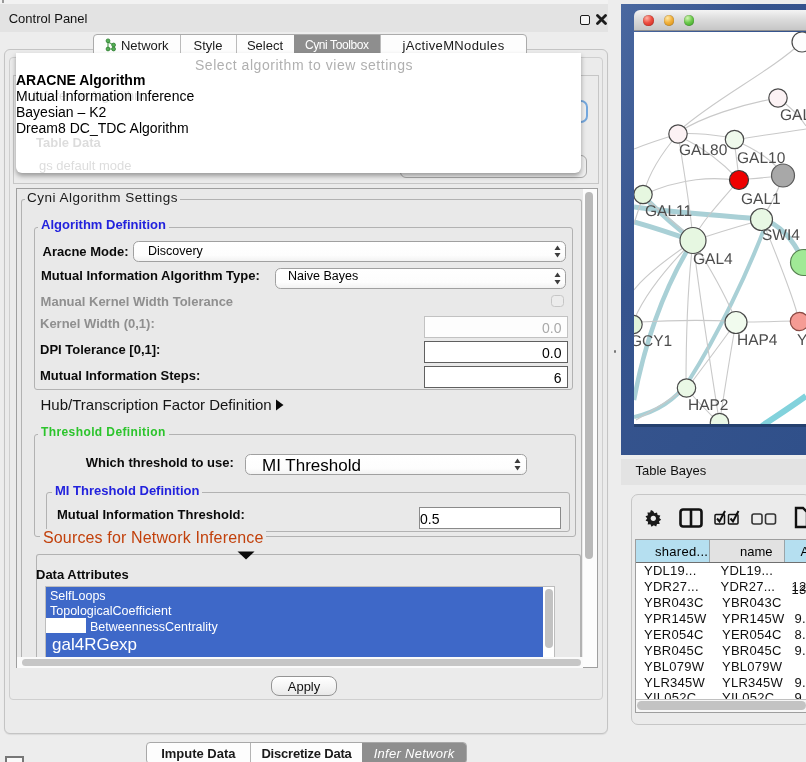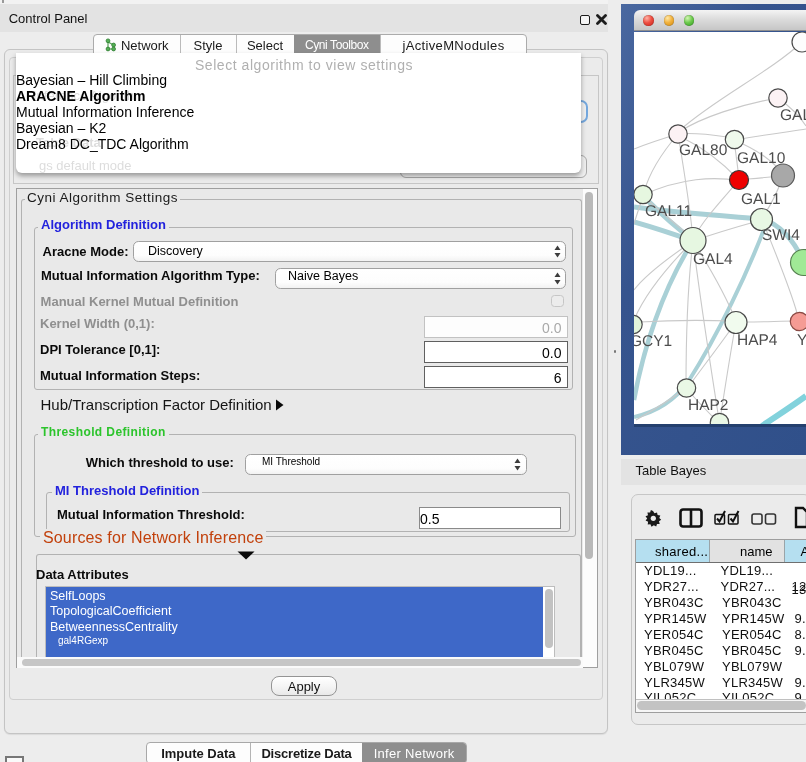--- a/index.html
+++ b/index.html
@@ -70,21 +70,21 @@
 </svg>
 
 <div class="abs bold" style="left:41px;top:268.3px;">Mutual Information Algorithm Type:</div>
 <div class="abs" style="left:275px;top:267.5px;width:290.5px;height:21.5px;background:linear-gradient(#ffffff,#fdfdfd 70%,#f2f2f2);border:1px solid #a0a0a0;border-radius:5.5px;"></div>
 <div class="abs" style="left:288px;top:269px;font-size:12.5px;">Naive Bayes</div>
 <svg class="abs" style="left:554px;top:271.5px;" width="7" height="13" viewBox="0 0 7 13">
   <path d="M3.5 0.5 L6.5 5 L0.5 5 Z" fill="#3c3c3c"></path>
     <path d="M3.5 12.5 L6.5 8 L0.5 8 Z" fill="#3c3c3c"></path>
 </svg>
 
-<div class="abs bold gray" style="left:40.6px;top:293.5px;">Manual Kernel Mutual Definition</div>
+<div class="abs bold gray" style="left:40.6px;top:293.5px;">Manual Kernel Width Tolerance</div>
 <div class="abs" style="left:551px;top:295px;width:13px;height:12px;border:1.5px solid #c6c6c6;border-radius:3.5px;background:#ececec;"></div>
 
 <div class="abs bold gray" style="left:40px;top:316.4px;">Kernel Width (0,1):</div>
 <div class="abs" style="left:424px;top:316.3px;width:143.5px;height:22px;background:#fdfdfd;border:1px solid #c2c2c2;font-size:14px;color:#a9a9a9;text-align:right;padding:3px 5px 0 0;">0.0</div>
 
 <div class="abs bold" style="left:40px;top:342.2px;">DPI Tolerance [0,1]:</div>
 <div class="abs" style="left:424px;top:341.2px;width:143.5px;height:22.2px;background:#fff;border:1.5px solid #606060;font-size:14px;color:#000;text-align:right;padding:3px 5px 0 0;">0.0</div>
 
 <div class="abs bold" style="left:40px;top:368.1px;">Mutual Information Steps:</div>
 <div class="abs" style="left:424px;top:365.9px;width:143.5px;height:22.2px;background:#fff;border:1.5px solid #606060;font-size:14px;color:#000;text-align:right;padding:3px 5px 0 0;">6</div>
@@ -92,21 +92,21 @@
 <div class="abs" style="left:40.5px;top:395.9px;font-size:15px;color:#141414;">Hub/Transcription Factor Definition</div>
 <svg class="abs" style="left:275px;top:399.3px;" width="9" height="12" viewBox="0 0 9 12">
   <path d="M1 0.5 L8.5 6 L1 11.5 Z" fill="#0a0a0a"></path>
 </svg>
 
 <div class="abs" style="left:34px;top:433.5px;width:542px;height:103px;border:1px solid #b2b2b2;border-radius:3px;"></div>
 <div class="abs" style="left:38px;top:424.6px;font-size:12px;font-weight:bold;letter-spacing:0.4px;color:#2cc42c;background:#e9e9e9;padding:0 3px;">Threshold Definition</div>
 
 <div class="abs bold" style="left:85.8px;top:455.1px;">Which threshold to use:</div>
 <div class="abs" style="left:244.5px;top:454px;width:282px;height:21px;background:linear-gradient(#ffffff,#fdfdfd 70%,#f2f2f2);border:1px solid #a0a0a0;border-radius:5.5px;"></div>
-<div class="abs" style="left:262px;top:456px;font-size:10px;">MI Threshold</div>
+<div class="abs" style="left:262px;top:456px;font-size:17px;">MI Threshold</div>
 <svg class="abs" style="left:514px;top:458px;" width="7" height="13" viewBox="0 0 7 13">
   <path d="M3.5 0.5 L6.5 5 L0.5 5 Z" fill="#3c3c3c"></path>
     <path d="M3.5 12.5 L6.5 8 L0.5 8 Z" fill="#3c3c3c"></path>
 </svg>
 
 <div class="abs" style="left:46px;top:492px;width:524px;height:40px;border:1px solid #b2b2b2;border-radius:3px;"></div>
 <div class="abs" style="left:52px;top:483.2px;font-size:13px;font-weight:bold;color:#2222dd;background:#e9e9e9;padding:0 3px;">MI Threshold Definition</div>
 
 <div class="abs bold" style="left:57px;top:506.6px;">Mutual Information Threshold:</div>
 <div class="abs" style="left:419px;top:506.5px;width:142px;height:22.3px;background:#fff;border:1.2px solid #8a8a8a;font-size:14px;color:#000;text-align:left;padding:3.5px 5px 0 0;">0.5</div>
@@ -114,33 +114,33 @@
 <div class="abs" style="left:35.5px;top:554px;width:545.5px;height:103px;border:1px solid #b2b2b2;border-bottom:none;border-radius:3px 3px 0 0;"></div>
 <div class="abs" style="left:40px;top:529px;font-size:16px;letter-spacing:0.15px;background:#e9e9e9;padding:0 3px;color:#c2410c;">Sources for Network Inference</div>
 <svg class="abs" style="left:236.5px;top:551px;" width="18" height="9" viewBox="0 0 18 9">
   <path d="M0.5 0.5 L17.5 0.5 L9 8.5 Z" fill="#0a0a0a"></path>
 </svg>
 <div class="abs bold" style="left:36px;top:566.6px;">Data Attributes</div>
 
 <div class="abs" style="left:45px;top:586px;width:509.5px;height:71px;background:#fff;border:1px solid #bdbdbd;border-bottom:none;overflow:hidden;">
   <div style="background:#3e68c8;color:#fff;font-size:12.5px;height:15.3px;padding:2px 0 0 4px;">SelfLoops</div>
   <div style="background:#3e68c8;color:#fff;font-size:12.5px;height:15.3px;padding:2px 0 0 4px;">TopologicalCoefficient</div>
-  <div style="background:#3e68c8;color:#fff;font-size:12.5px;height:15.3px;padding:2px 0 0 4px;">BetweennessCentrality</div>
-  <div style="background:#3e68c8;color:#fff;font-size:10px;height:15.3px;padding:2px 0 0 12px;">gal4RGexp</div>
+  <div style="background:#3e68c8;color:#fff;font-size:12.5px;height:15.3px;padding:2px 0 0 4px;margin-left:40px;">BetweennessCentrality</div>
+  <div style="background:#3e68c8;color:#fff;font-size:17px;height:15.3px;padding:2px 0 0 6px;">gal4RGexp</div>
   <div style="background:#3e68c8;color:#fff;font-size:12.5px;height:10px;"></div>
 </div>
 <div class="abs" style="left:543px;top:587px;width:11px;height:70px;background:#fff;"></div>
 <div class="abs" style="left:544.5px;top:589px;width:8px;height:59px;background:#c2c2c2;border-radius:4px;"></div>
 
 <div class="abs" style="left:271px;top:676px;width:66px;height:19.5px;border:1px solid #949494;border-radius:8px;background:linear-gradient(#ffffff,#f4f4f4 55%,#e9e9e9);text-align:center;font-size:13px;color:#111;padding-top:2px;">Apply</div>
 
 <div class="abs" style="left:146px;top:706.3px;height:21.5px;display:flex;font-size:13px;font-weight:bold;color:#1a1a1a;border:1px solid #a8a8a8;border-radius:4px;background:#fdfdfd;overflow:hidden;margin-top:36px;">
   <div style="width:103.7px;display:flex;align-items:center;justify-content:center;border-right:1px solid #b4b4b4;">Impute Data</div>
   <div style="width:111.7px;display:flex;align-items:center;justify-content:center;letter-spacing:-0.2px;">Discretize Data</div>
-  <div style="width:103.6px;display:flex;align-items:center;justify-content:center;background:#8e8e8e;color:#fff;font-weight:normal;letter-spacing:0.28px;">Infer Network</div>
+  <div style="width:103.6px;display:flex;align-items:center;justify-content:center;background:#8e8e8e;color:#fff;font-weight:normal;letter-spacing:0.28px;font-style:italic;">Infer Network</div>
 </div>
 
 <div class="abs" style="left:5px;top:756px;width:19px;height:10px;border:2px solid #777;background:#fafafa;"></div>
 
 <div class="abs" style="left:613.5px;top:350px;width:2px;height:3px;background:#777;border-radius:1px;"></div>
 
 <div class="abs" style="left:620.5px;top:4.4px;width:185.5px;height:451px;background:linear-gradient(115deg,#4a68a0 0%,#36548e 35%,#30508a 100%);"></div>
 
 <div class="abs" style="left:634px;top:10px;width:172px;height:21px;border-top-left-radius:6px;background:linear-gradient(#f4f4f4,#dcdcdc 45%,#c6c6c6);border-bottom:1px solid #8f8f8f;"></div>
 <div class="abs" style="left:643.2px;top:15.3px;width:10.5px;height:10.5px;border-radius:50%;background:radial-gradient(circle at 35% 28%, #ffb3a6 0%, #ee4f42 45%, #c41f17 100%);box-shadow:inset 0 0 1px rgba(0,0,0,0.5);"></div>
@@ -314,18 +314,17 @@
 <div class="abs" style="left:635.5px;top:699px;width:170.5px;height:13px;background:#f6f6f6;border-top:1px solid #c0c0c0;"></div>
 <div class="abs" style="left:637px;top:701px;width:169px;height:9px;background:#c3c3c3;border-radius:4.5px;"></div>
 
 <div class="abs" style="left:15.5px;top:53px;width:565.5px;height:119.7px;background:#fff;border-radius:0 0 6px 6px;box-shadow:0 3px 5px rgba(0,0,0,0.35);"></div>
 
 <div class="abs" style="left:33px;top:88px;font-size:13px;color:rgba(40,40,40,0.16);">Inference Algorithm</div>
 <div class="abs" style="left:36px;top:135px;font-size:13px;font-weight:bold;color:rgba(40,40,40,0.16);">Table Data</div>
 <div class="abs" style="left:39px;top:158px;font-size:13px;color:rgba(40,40,40,0.16);">gs default mode</div>
 <div class="abs" style="left:28px;top:56.5px;width:552px;text-align:center;font-size:14px;letter-spacing:0.55px;color:#b0b0b0;">Select algorithm to view settings</div>
 <div class="abs" style="left:16px;top:72.2px;font-size:14px;color:#000;line-height:16px;">
-  <div>Bayesian – Hill Climbing</div>
   <div style="font-weight:bold;">ARACNE Algorithm</div>
   <div>Mutual Information Inference</div>
   <div>Bayesian – K2</div>
   <div>Dream8 DC_TDC Algorithm</div>
 </div>
 
 </body></html>

